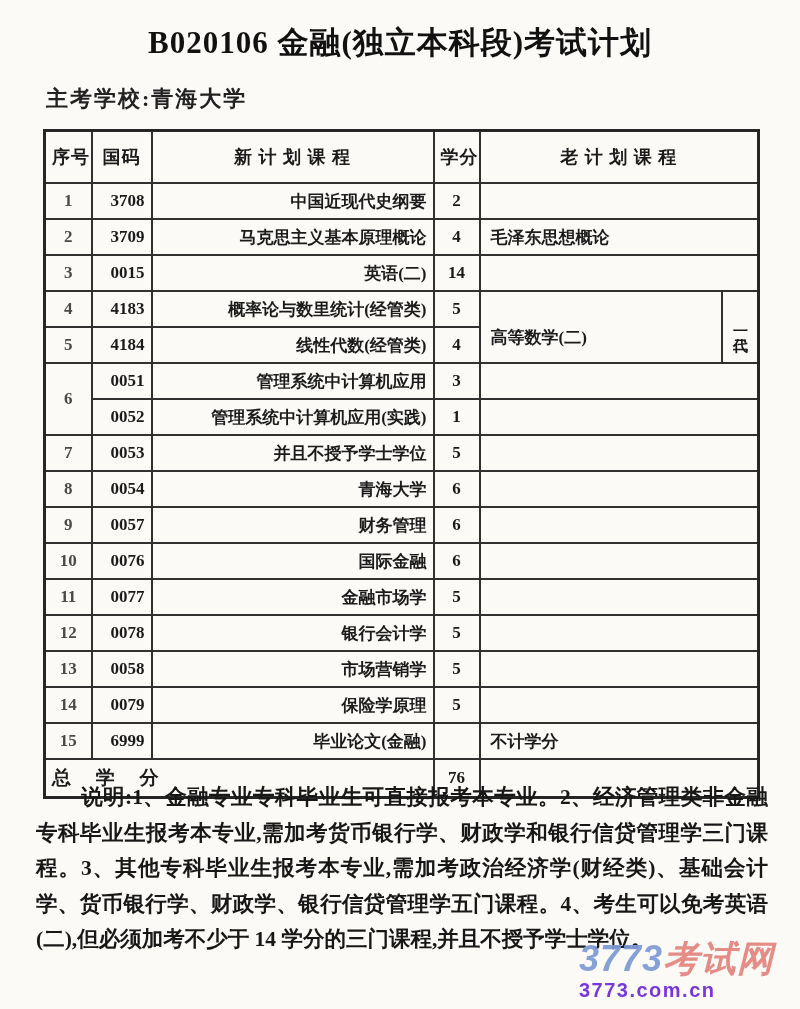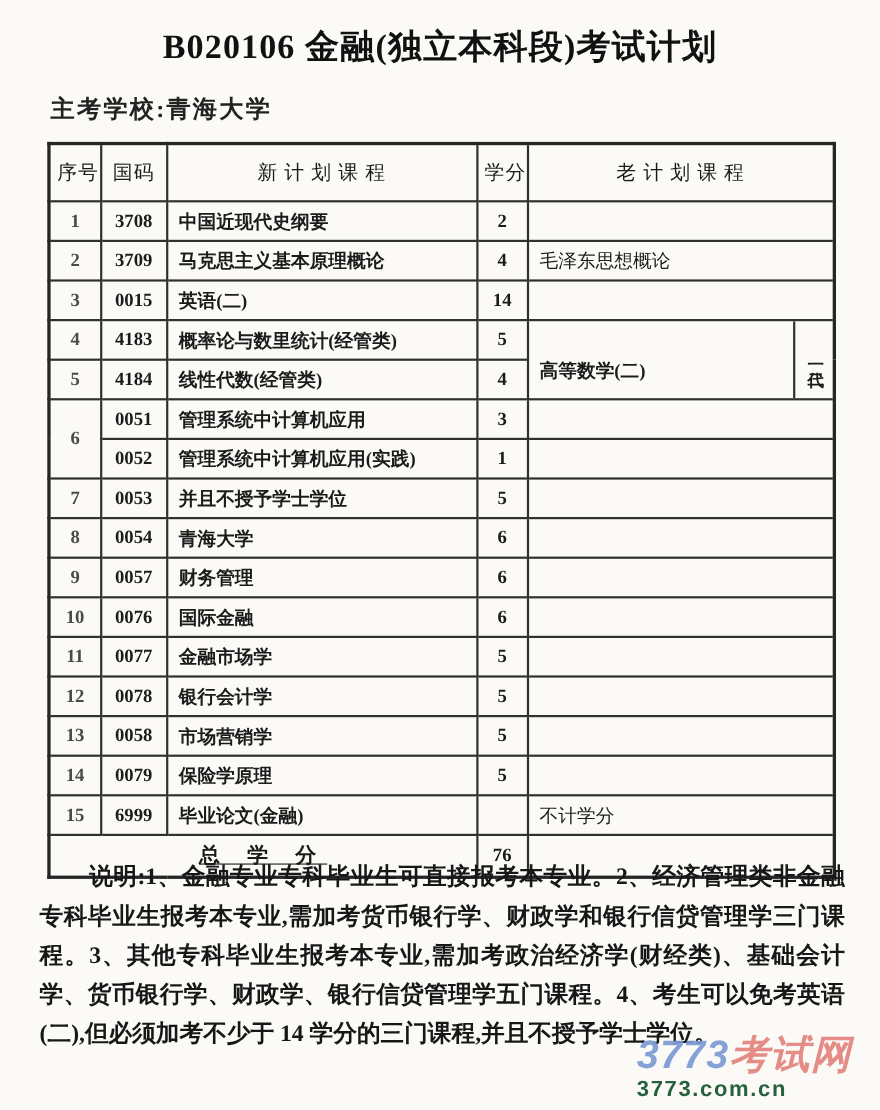--- a/index.html
+++ b/index.html
@@ -19,51 +19,51 @@
   .tablewrap{position:absolute;top:129px;left:43px;}
   table{
     border-collapse:collapse;table-layout:fixed;width:714px;
     border:3px solid #262626;
   }
   th,td{
     border:2px solid #303030;font-size:17px;font-weight:600;
     padding:0 6px;height:34px;vertical-align:middle;overflow:hidden;
     white-space:nowrap;
   }
-  th{height:50px;font-size:18px;font-weight:normal;text-align:center;letter-spacing:1px;margin-left:21px;}
+  th{height:50px;font-size:18px;font-weight:bold;text-align:center;letter-spacing:1px;margin-left:21px;}
   td.no{text-align:center;color:#4a4a4a;font-weight:600;}
-  td.code{text-align:center;font-weight:600;}
-  td.course{text-align:left;padding-left:10px;}
+  td.code{text-align:right;font-weight:600;}
+  td.course{text-align:right;padding-left:10px;}
   td.credit{text-align:center;font-weight:bold;}
-  td.old{text-align:left;padding-left:10px;font-weight:normal;}
+  td.old{text-align:left;padding-left:10px;font-weight:bold;}
   td.merged-old{padding:0;}
   .merged-wrap{display:flex;align-items:stretch;min-height:70px;height:100%;}
   .merged-label{flex:1;display:flex;align-items:center;padding-left:10px;font-weight:bold;margin-top:20px;}
   .merged-note{
     width:34px;border-left:2px solid #303030;
     display:flex;align-items:center;justify-content:center;
     writing-mode:vertical-rl;text-orientation:upright;
     font-size:15px;font-weight:600;letter-spacing:3px;
   }
   tr.total-row td{height:36px;}
-  td.total-label{text-align:center;letter-spacing:10px;font-size:19px;font-weight:bold;text-decoration:underline;}
+  td.total-label{letter-spacing:10px;font-size:19px;font-weight:bold;}
   .notes{
     position:absolute;top:780px;left:36px;width:732px;
     font-size:21.5px;line-height:35.5px;text-align:justify;
     text-indent:2.1em;font-weight:600;color:#171717;
   }
   .watermark{
     position:absolute;top:940px;right:26px;text-align:left;
     font-family:"Liberation Sans","DejaVu Sans",sans-serif;line-height:1.08;
     opacity:.92;
   }
   .wm-top{font-size:36px;font-weight:bold;font-style:italic;letter-spacing:1px;}
   .wm-left{color:#7d9ad3;}
   .wm-right{color:#e3837c;}
-  .wm-url{font-size:20px;font-weight:bold;color:#14532d;letter-spacing:1.5px;margin-top:1px;}
+  .wm-url{font-size:20px;font-weight:bold;color:#6d28d9;letter-spacing:1.5px;margin-top:1px;}
 </style>
 </head>
 <body>
 
 <div class="page">
 
   <div class="title">B020106 金融(独立本科段)考试计划</div>
 
   <div class="host">主考学校:青海大学</div>
 

